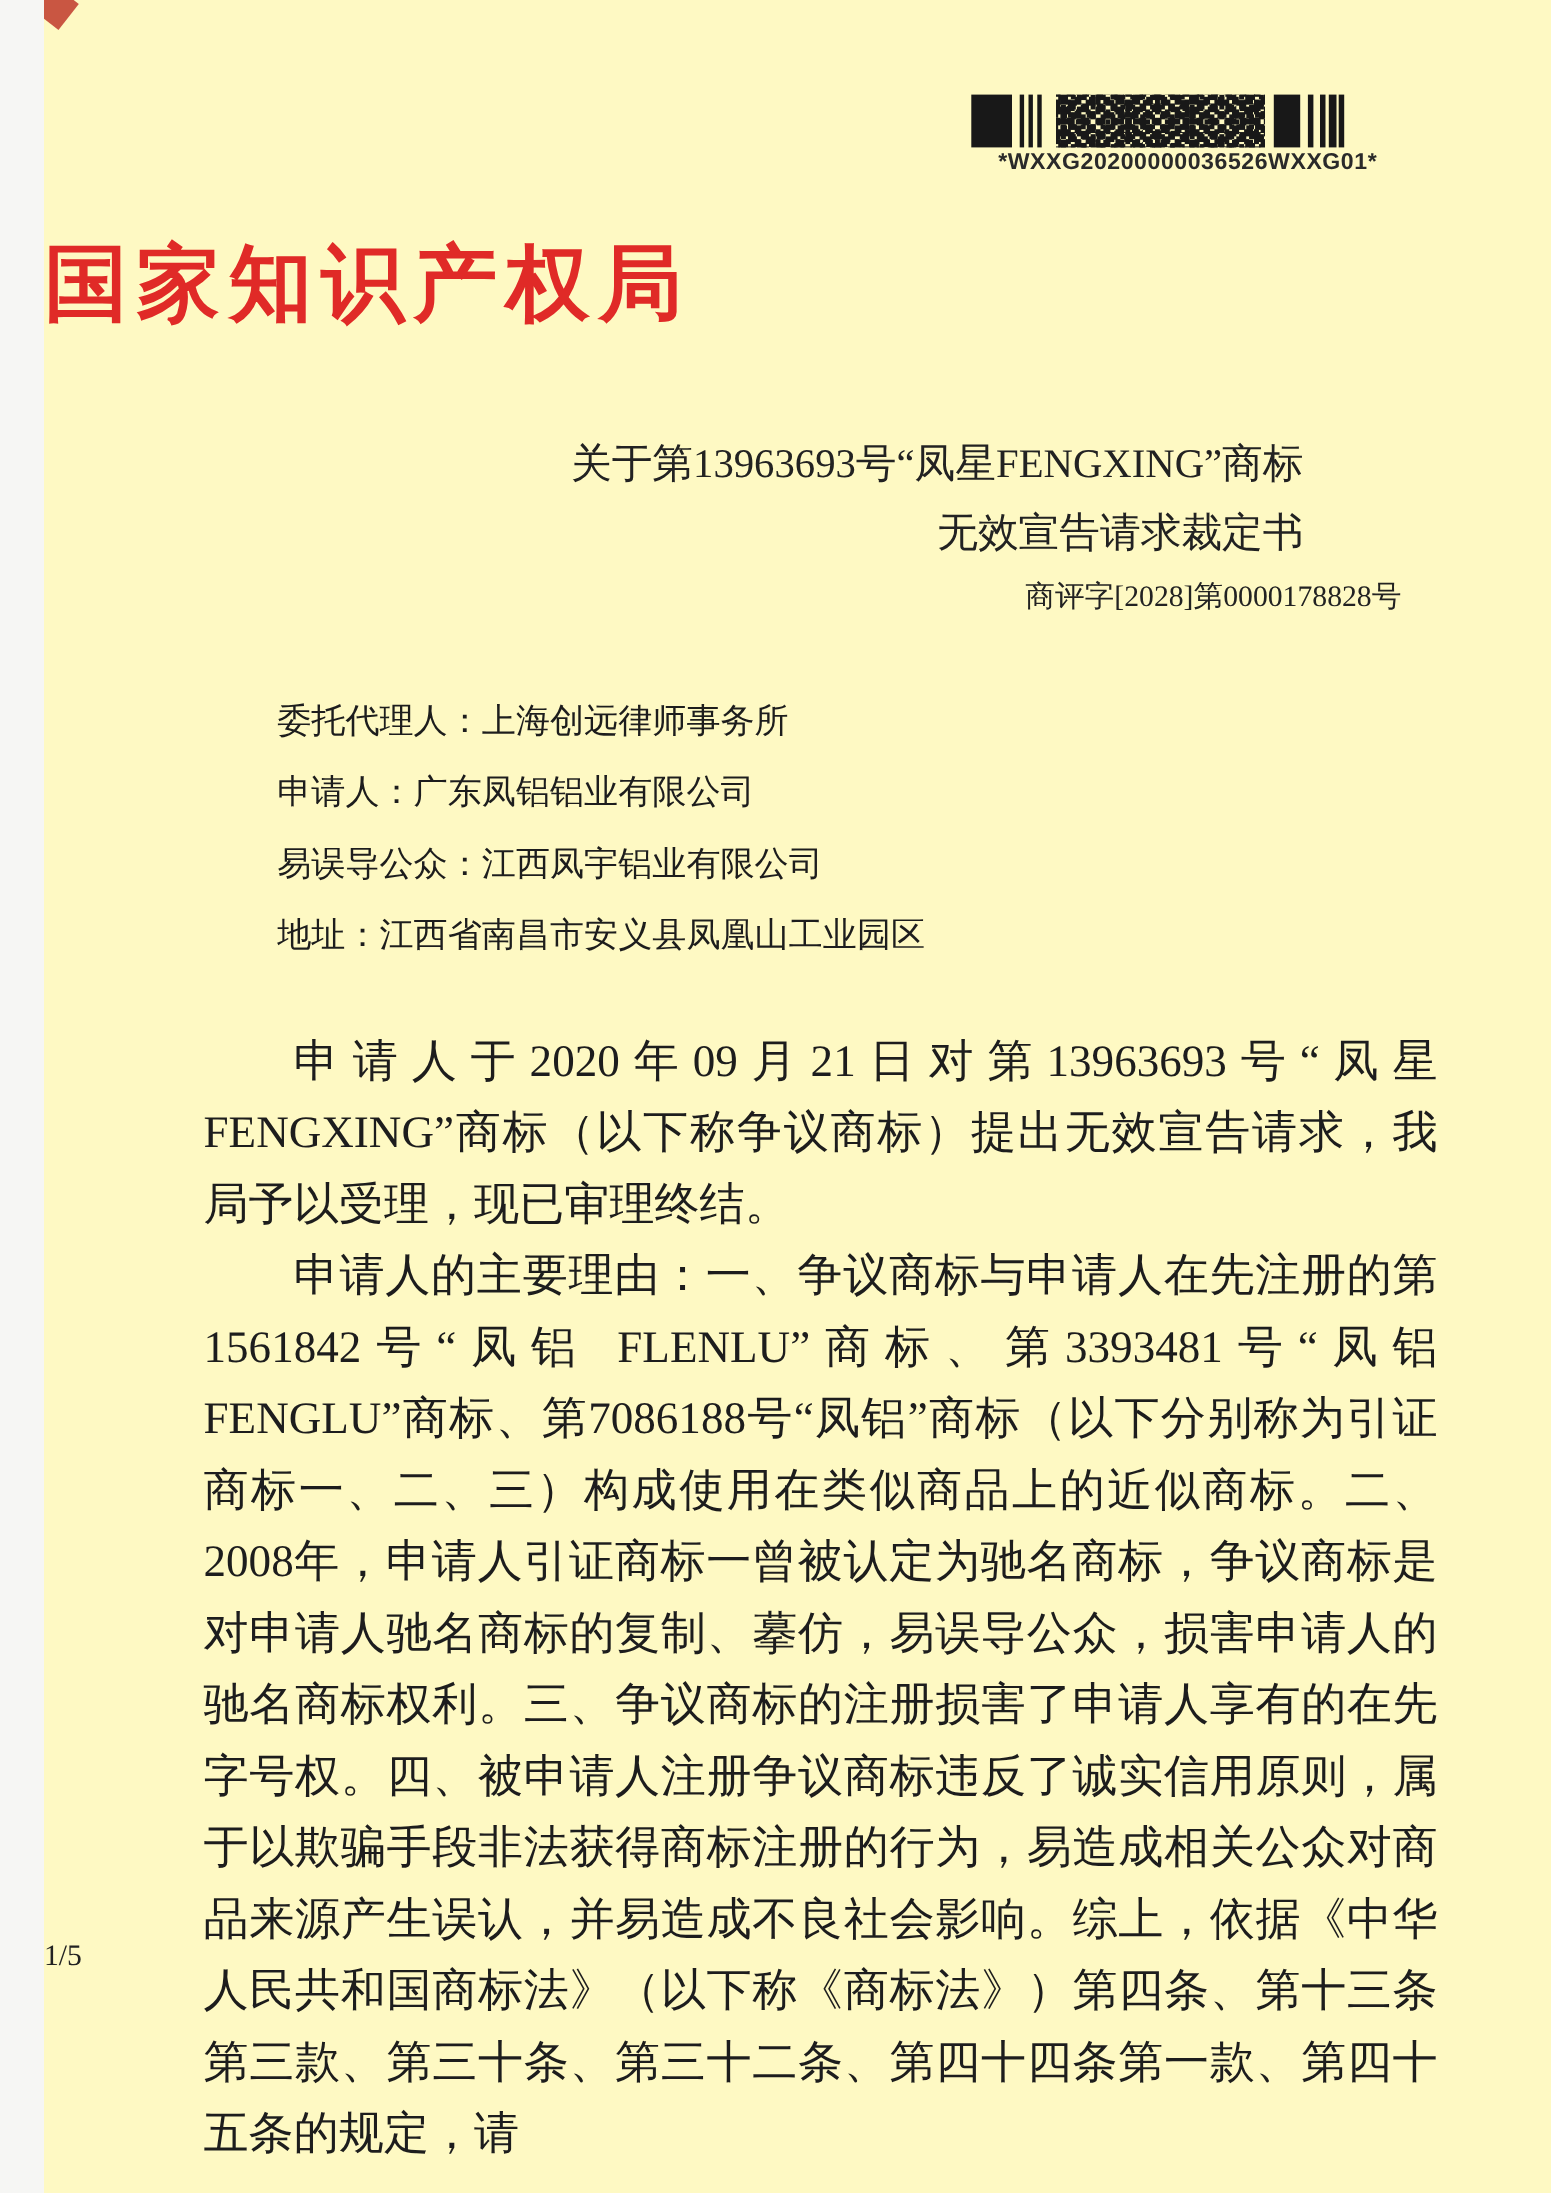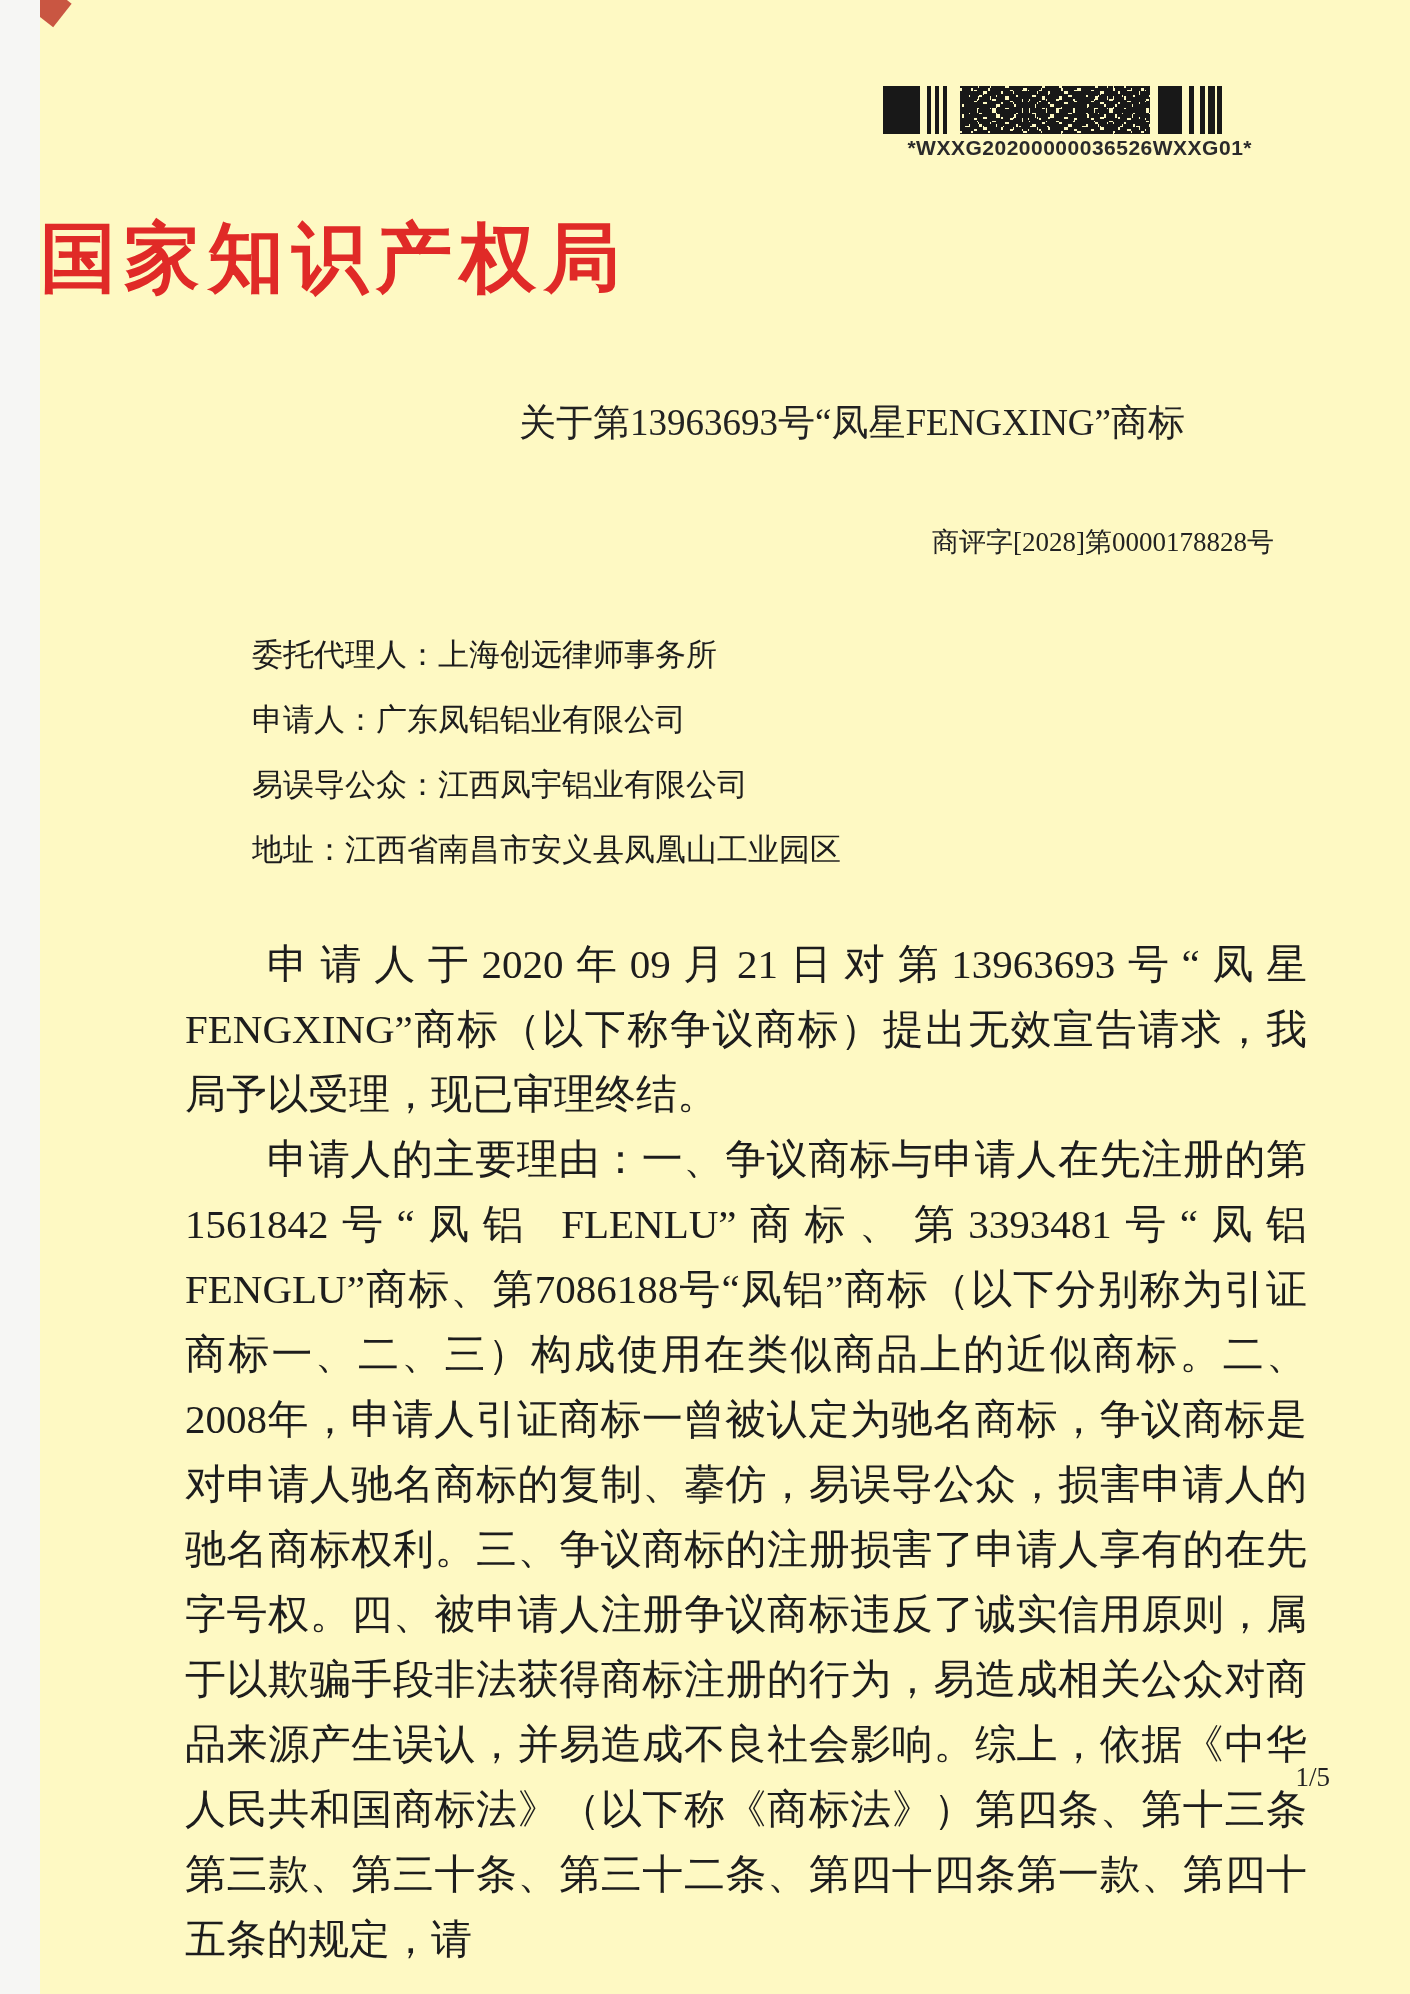--- a/index.html
+++ b/index.html
@@ -78,21 +78,21 @@
   
   .body-text{
     position:absolute;top:932px;left:145px;width:1122px;
     font-size:41px;line-height:65px;color:#1d1d1d;
     text-align:justify;
   }
   .body-text p{margin:0;text-indent:2em;}
   
   .page-number{
     position:absolute;top:1762px;left:0;width:1290px;
-    text-align:right;font-size:27px;color:#222;
+    text-align:left;font-size:27px;color:#222;
   }
 </style>
 </head>
 <body>
 
 <div class="page">
 
   <div class="corner-smudge"></div>
 
   <div class="barcode-wrap">
@@ -106,20 +106,21 @@
     <div class="bc bc-end2"></div>
     <div class="bc bc-end3"></div>
     <div class="bc bc-end4"></div>
   </div>
   <div class="barcode-text">*WXXG20200000036526WXXG01*</div>
 
   <div class="agency-title">国家知识产权局</div>
 
   <div class="doc-heading">
     <div>关于第13963693号“凤星FENGXING”商标</div>
+    <div>无效宣告请求裁定书</div>
   </div>
 
   <div class="doc-number">商评字[2028]第0000178828号</div>
 
   <div class="parties">
     <div>委托代理人：上海创远律师事务所</div>
     <div>申请人：广东凤铝铝业有限公司</div>
     <div>易误导公众：江西凤宇铝业有限公司</div>
     <div>地址：江西省南昌市安义县凤凰山工业园区</div>
   </div>

